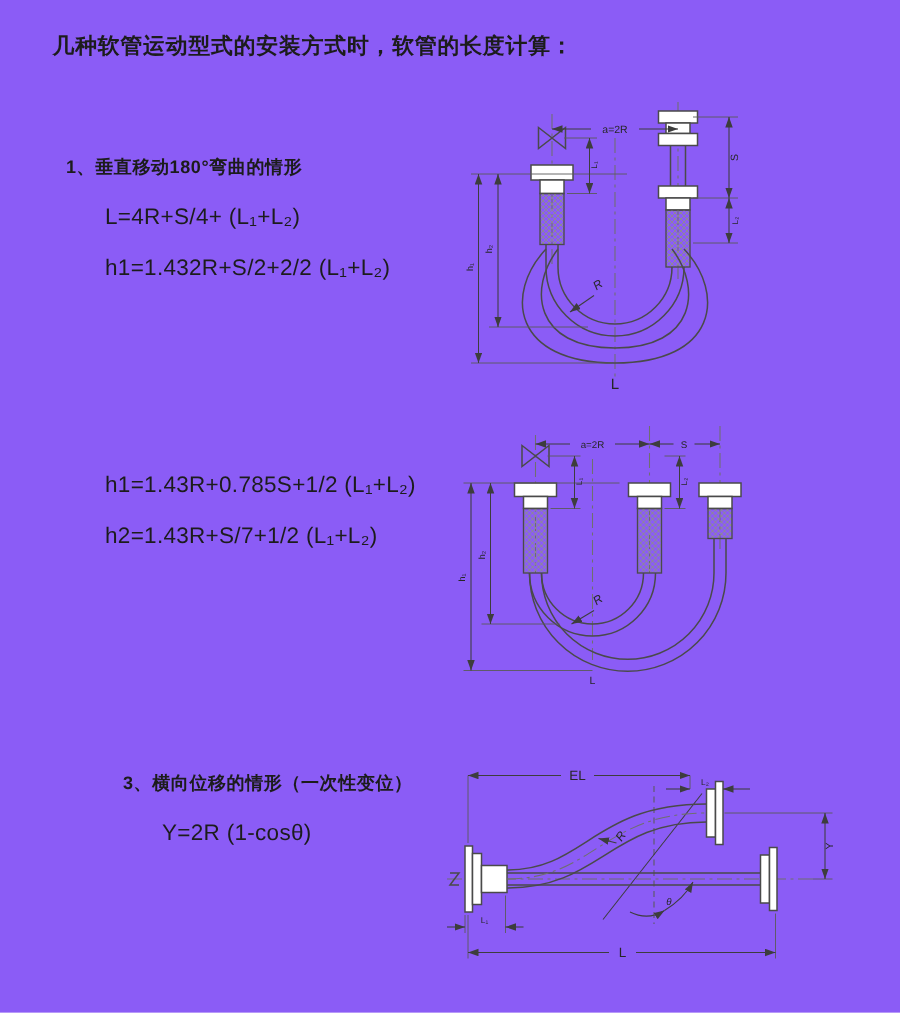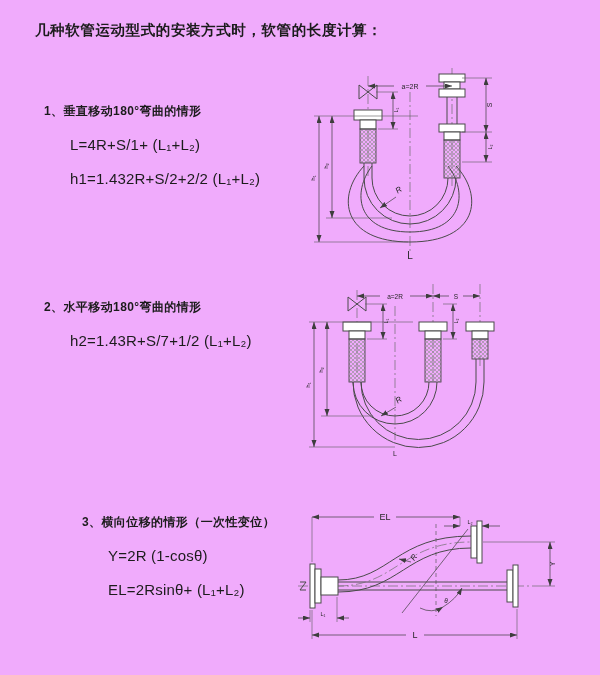--- a/index.html
+++ b/index.html
@@ -1,18 +1,18 @@
 <!DOCTYPE html>
 <html><head>
 <meta charset="utf-8">
 <style>
   html,body{margin:0;padding:0;background:#ffffff;}
   body{width:600px;height:675px;position:relative;overflow:hidden;
        font-family:"Liberation Sans",sans-serif;color:#1c1c1c;}
-  .page{position:absolute;inset:0;background:#f0abfc;}
+  .page{position:absolute;inset:0;background:#8b5cf6;}
   .title{position:absolute;left:35px;top:21px;font-size:14.5px;font-weight:600;
          letter-spacing:0.6px;margin:0;white-space:nowrap;}
   .sec{position:absolute;left:44px;width:270px;}
   .sec .heading{font-size:12px;font-weight:600;white-space:nowrap;letter-spacing:0.4px;}
   .formulas{margin-top:16px;}
   .formula{font-size:15px;margin:0 0 17px 26px;white-space:nowrap;letter-spacing:0.2px;}
   .sec1{top:103px;}
   .sec2{top:299px;}
   .sec3{top:514px;margin-left:38px;}
   svg{position:absolute;overflow:visible;}
@@ -45,21 +45,21 @@
         <path d="M0,0 L4,4 M4,0 L0,4" stroke="#8d8d8d" stroke-width="0.6"></path>
       </pattern>
     </defs>
   </svg>
 
   <h1 class="title">几种软管运动型式的安装方式时，软管的长度计算：</h1>
 
   <section class="sec sec1">
     <div class="heading">1、垂直移动180°弯曲的情形</div>
     <div class="formulas">
-      <div class="formula">L=4R+S/1+ (L₁+L₂)</div>
+      <div class="formula">L=4R+S/4+ (L₁+L₂)</div>
       <div class="formula">h1=1.432R+S/2+2/2 (L₁+L₂)</div>
     </div>
   </section>
 
   <svg class="svg1" width="280" height="198" viewBox="0 0 280 198">
 
     <g>
       <path class="cl" d="M62,10 V110"></path>
       <path class="cl" d="M146,2 V120"></path>
       <path class="cl" d="M104,26 V188"></path>
@@ -119,22 +119,22 @@
     </g>
 
     <g>
       <text class="t8 ital" transform="rotate(-35 94 126)" x="94" y="126" text-anchor="middle">R</text>
       <path class="dim" d="M90,131 L74,142" marker-end="url(#arr)"></path>
     </g>
     <text class="t10" x="104" y="193" text-anchor="middle">L</text>
   </svg>
 
   <section class="sec sec2">
-    <div class="heading">2、水平移动180°弯曲的情形</div>
     <div class="formulas">
+      <div class="formula">h1=1.43R+0.785S+1/2 (L₁+L₂)</div>
       <div class="formula">h2=1.43R+S/7+1/2 (L₁+L₂)</div>
     </div>
   </section>
 
   <svg class="svg2" width="292" height="182" viewBox="0 0 292 182">
     <g>
       <path class="cl" d="M54,8 V100"></path>
       <path class="cl" d="M130,2 V100"></path>
       <path class="cl" d="M177,2 V85"></path>
       <path class="cl" d="M92,24 V158"></path>
@@ -201,21 +201,20 @@
       <text class="t8 ital" transform="rotate(-35 97 120)" x="97" y="120" text-anchor="middle">R</text>
       <path class="dim" d="M93,125 L78,134" marker-end="url(#arr)"></path>
     </g>
     <text class="t7" x="92" y="174" text-anchor="middle">L</text>
   </svg>
 
   <section class="sec sec3">
     <div class="heading">3、横向位移的情形（一次性变位）</div>
     <div class="formulas">
       <div class="formula">Y=2R (1-cosθ)</div>
-      <div class="formula">EL=2Rsinθ+ (L₁+L₂)</div>
     </div>
   </section>
 
   <svg class="svg3" width="300" height="152" viewBox="0 0 300 152">
 
     <g>
       <path class="cl" d="M2,84 H246"></path>
       <path class="draw" d="M4,80 L10,80 L4,88 L10,88" stroke-width="0.8"></path>
       <path class="dash" d="M140,22 V114"></path>
       <path class="dim" d="M172,27 L106,111"></path>

